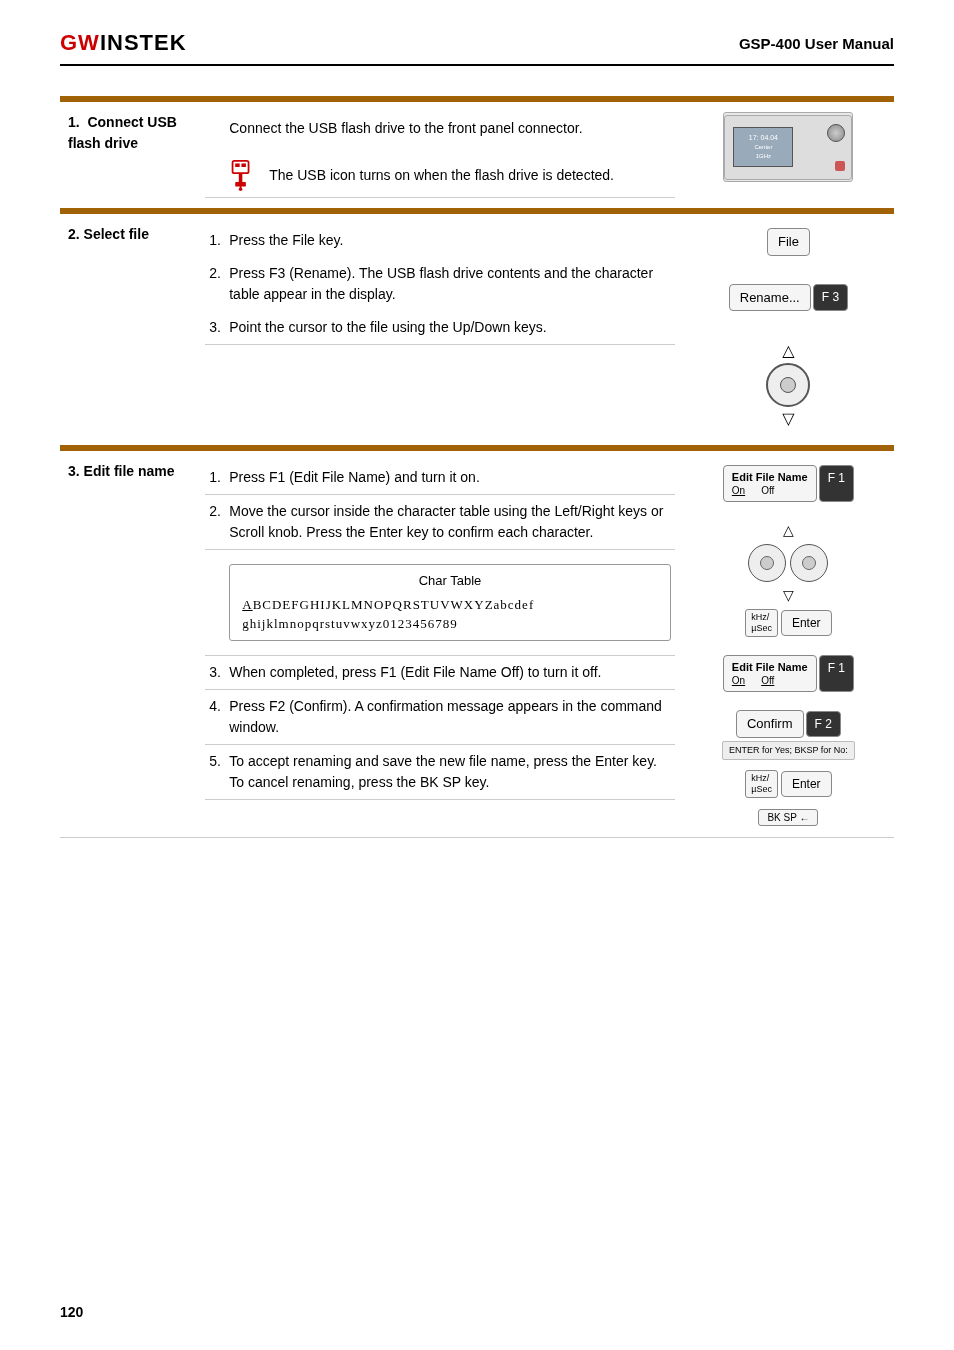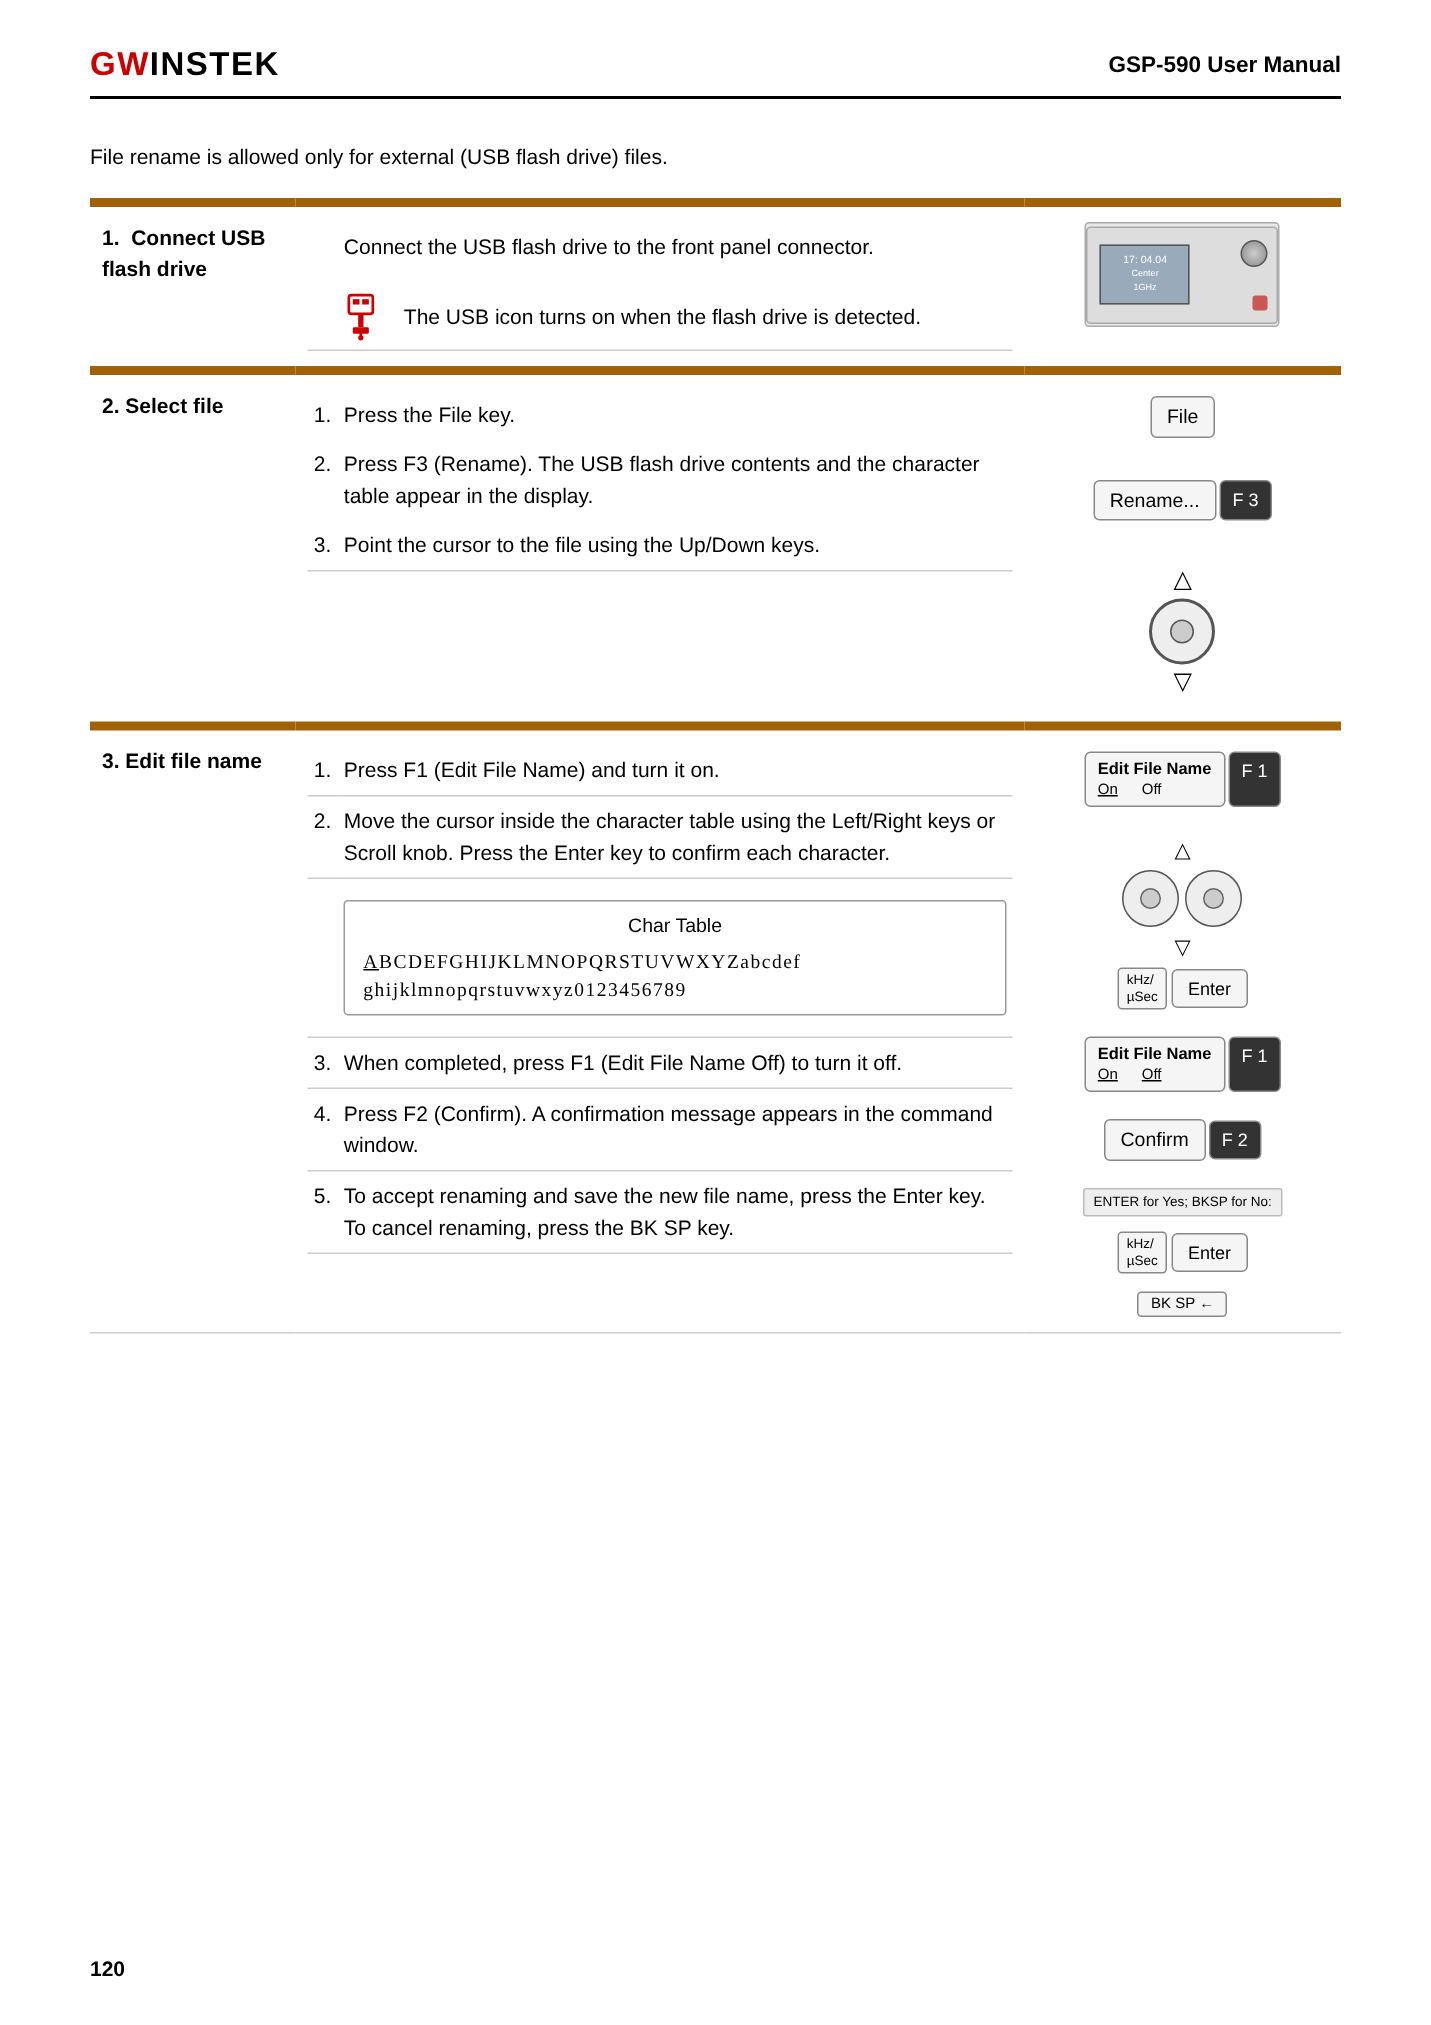--- a/index.html
+++ b/index.html
@@ -306,21 +306,21 @@
       height: 14px;
       border-radius: 50%;
       border: 1px solid #666;
       background: #ccc;
     }
 
     .confirm-group {
       display: flex;
       flex-direction: column;
       align-items: center;
-      gap: 18px;
+      gap: 3px;
     }
     .confirm-row {
       display: flex;
       align-items: center;
       gap: 2px;
     }
     .enter-note {
       font-size: 9px;
       background: #eee;
       border: 1px solid #bbb;
@@ -331,24 +331,23 @@
   </style>
 </head>
 <body>
 
 <div class="page">
 
   <div class="header">
     <div class="header-logo">
       <span class="gw">GW</span><span class="instek">INSTEK</span>
     </div>
-    <div class="header-title">GSP-590 User Manual</div>
+    <div class="header-title">GSP-400 User Manual</div>
   </div>
 
-  <div class="page-subtitle">File rename is allowed only for external (USB flash drive) files.</div>
 
   <table class="content-table">
 
     <tbody>
         <tr>
       <td class="col-step">
         1.&nbsp; Connect USB<br>flash drive
       </td>
       <td class="col-content">
         <table class="sub-table">

